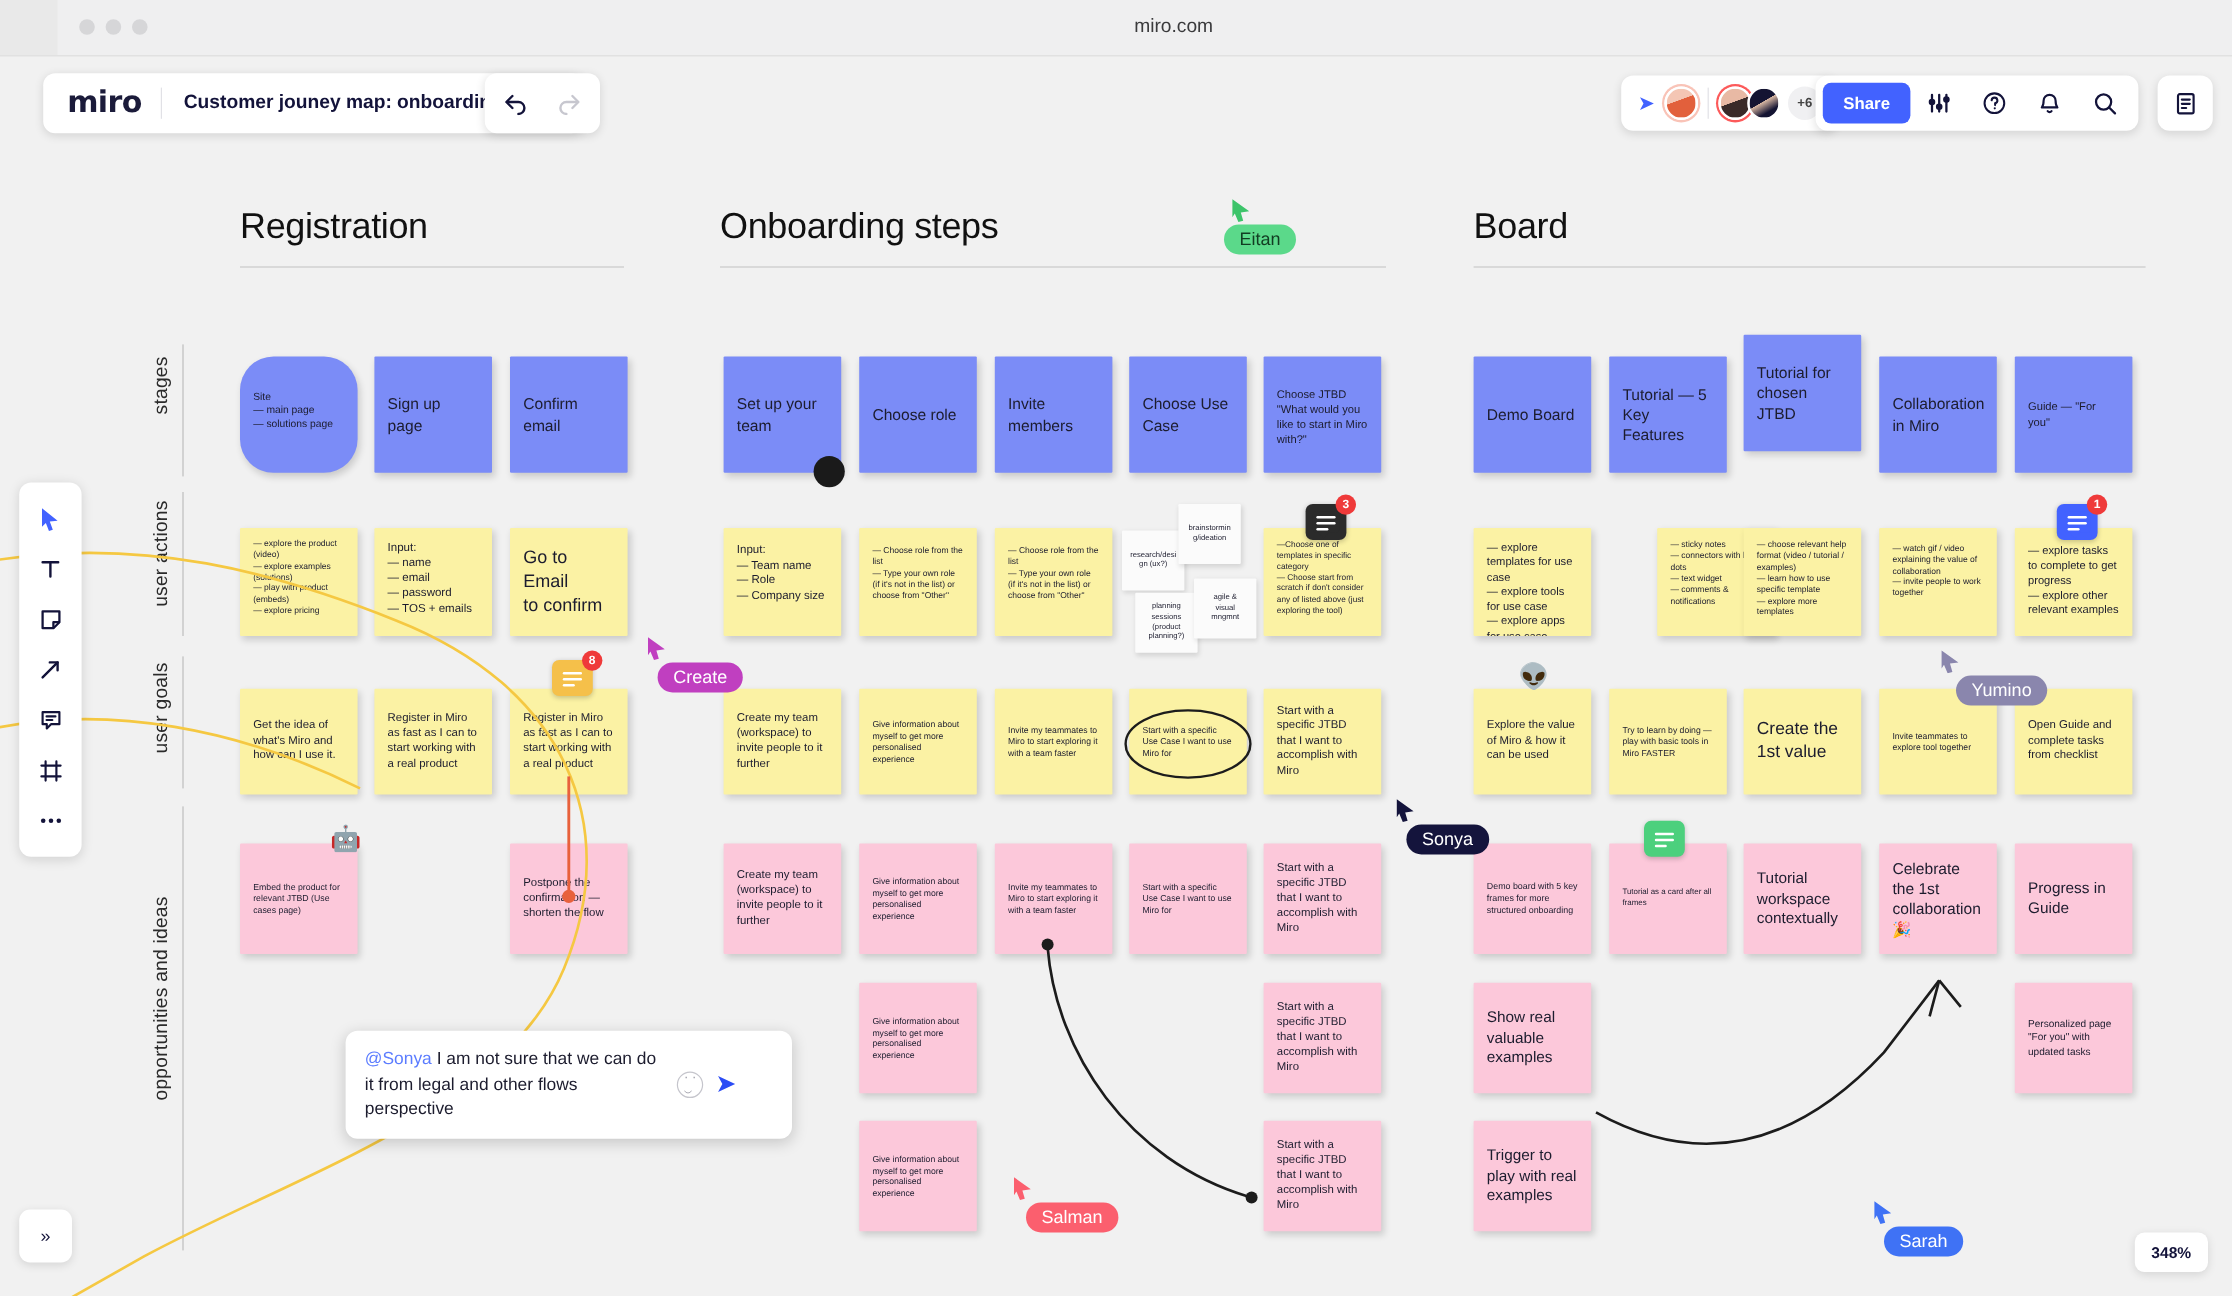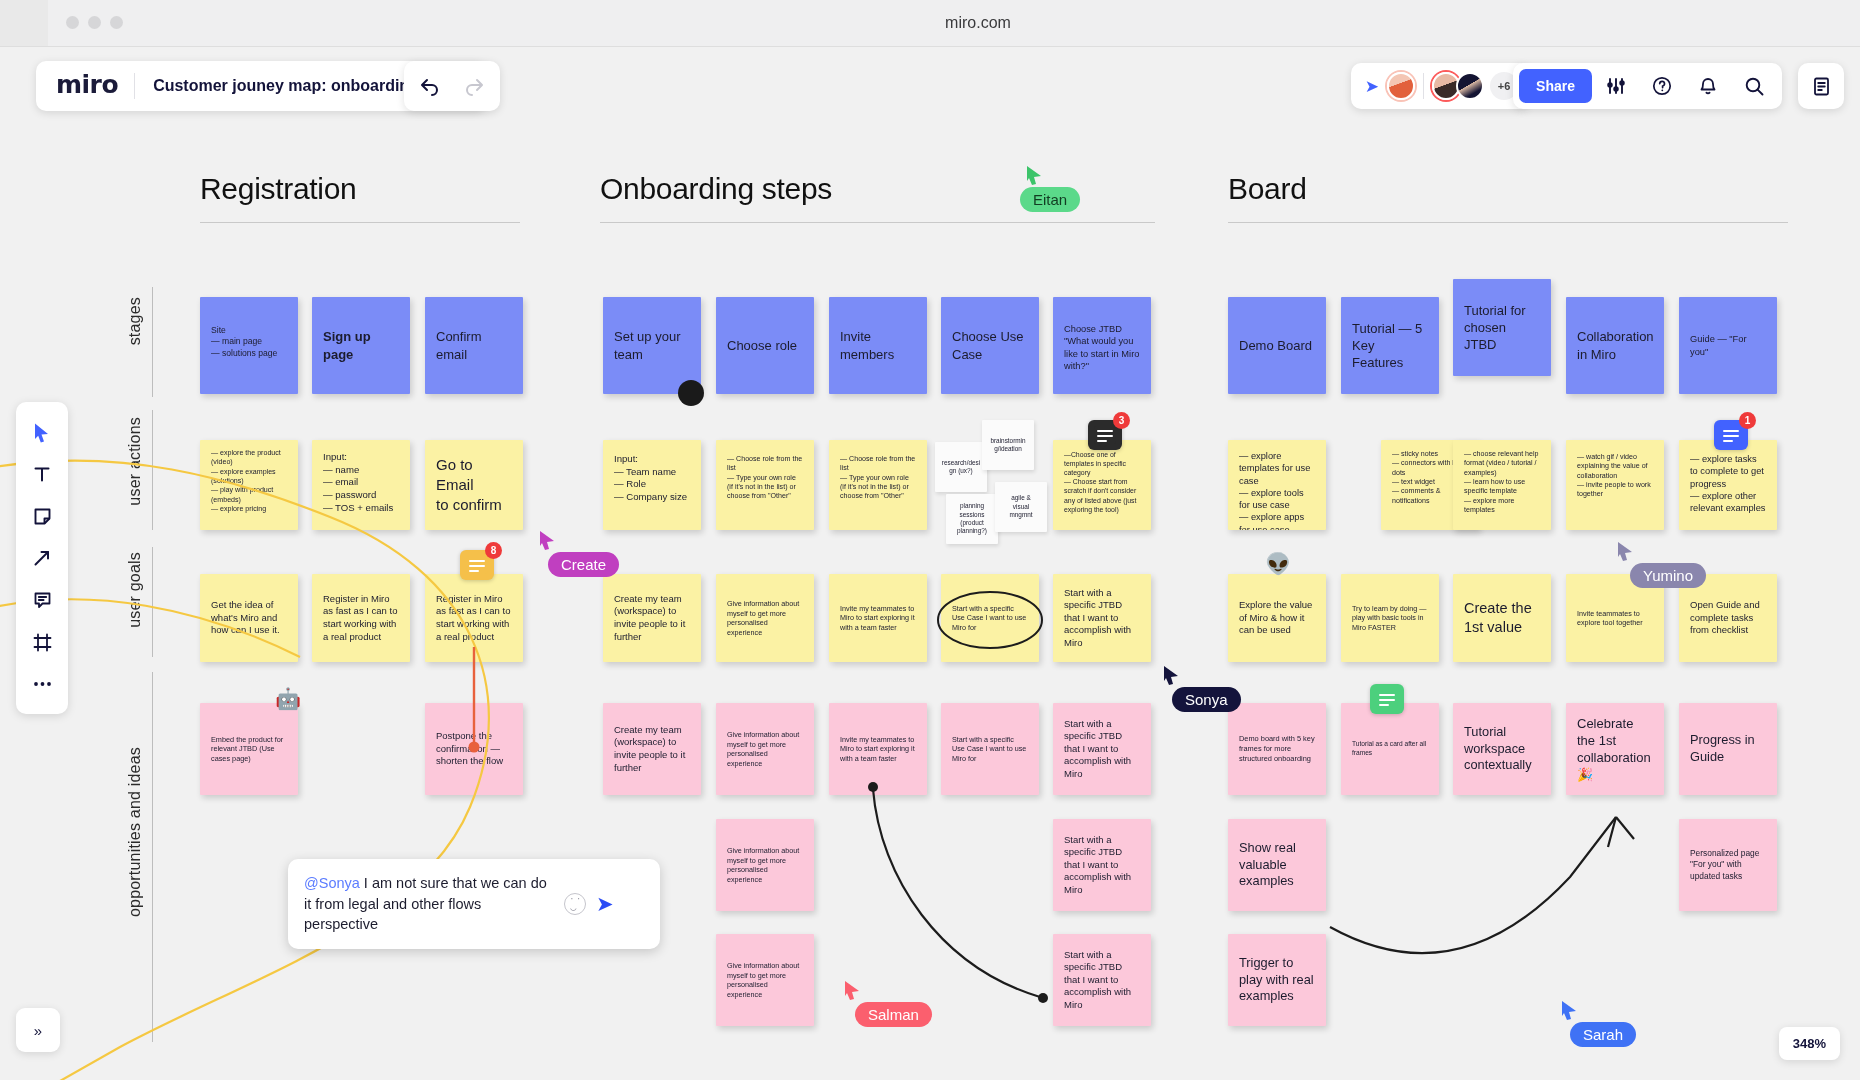--- a/index.html
+++ b/index.html
@@ -171,24 +171,24 @@
 
       <div class="col-title" style="left:200px; top:125px;">Registration</div>
       <div class="col-rule" style="left:200px; top:175px; width:320px;"></div>
 
       <div class="col-title" style="left:600px; top:125px;">Onboarding steps</div>
       <div class="col-rule" style="left:600px; top:175px; width:555px;"></div>
 
       <div class="col-title" style="left:1228px; top:125px;">Board</div>
       <div class="col-rule" style="left:1228px; top:175px; width:560px;"></div>
 
-      <div class="note blue" style="left:200px; top:250px; width:98px; height:97px; font-size:8.6px; align-items:flex-start; padding-top:28px;">Site
+      <div class="note blue" style="left:200px; top:250px; width:98px; height:97px; font-size:8.6px; align-items:flex-start; padding-top:28px;border-radius:28px;">Site
 — main page
 — solutions page</div>
-      <div class="note blue" style="left:312px; top:250px; width:98px; height:97px; font-size:13px;font-weight:bold;">Sign up page</div>
+      <div class="note blue" style="left:312px; top:250px; width:98px; height:97px; font-size:13px;">Sign up page</div>
       <div class="note blue" style="left:425px; top:250px; width:98px; height:97px; font-size:13px;">Confirm
 email</div>
 
       <div class="note blue" style="left:603px; top:250px; width:98px; height:97px; font-size:13px;">Set up your
 team</div>
       <div class="black-dot" style="left:678px; top:333px;"></div>
       <div class="note blue" style="left:716px; top:250px; width:98px; height:97px; font-size:13px;">Choose role</div>
       <div class="note blue" style="left:829px; top:250px; width:98px; height:97px; font-size:13px;">Invite
 members</div>
       <div class="note blue" style="left:941px; top:250px; width:98px; height:97px; font-size:13px;">Choose Use

